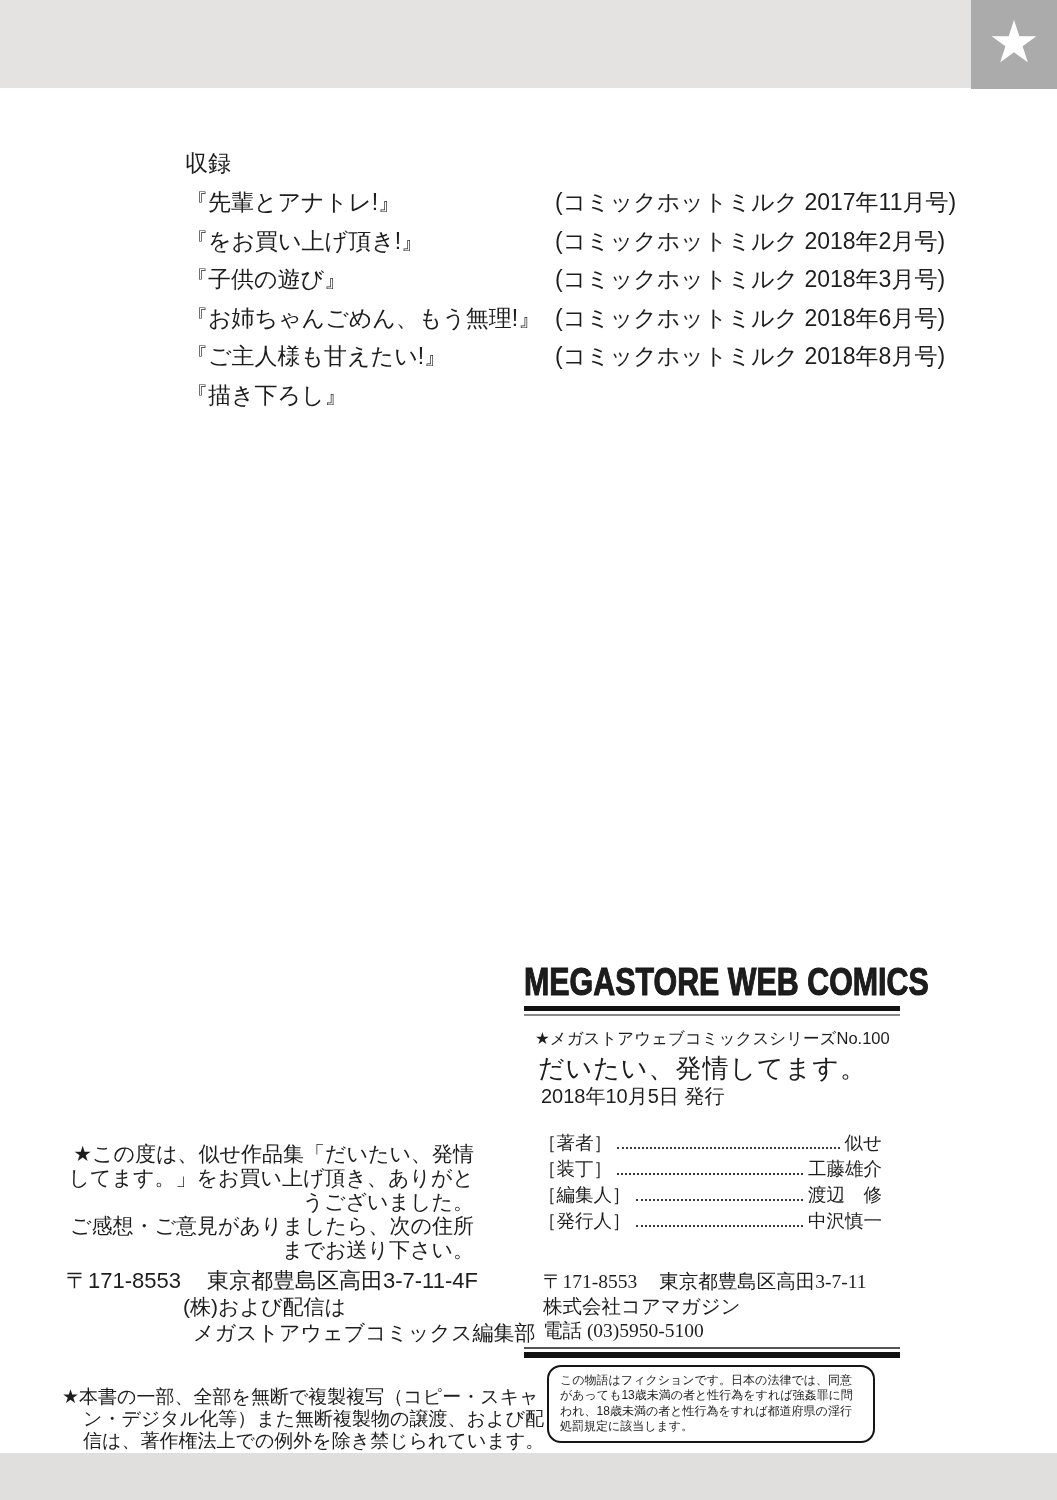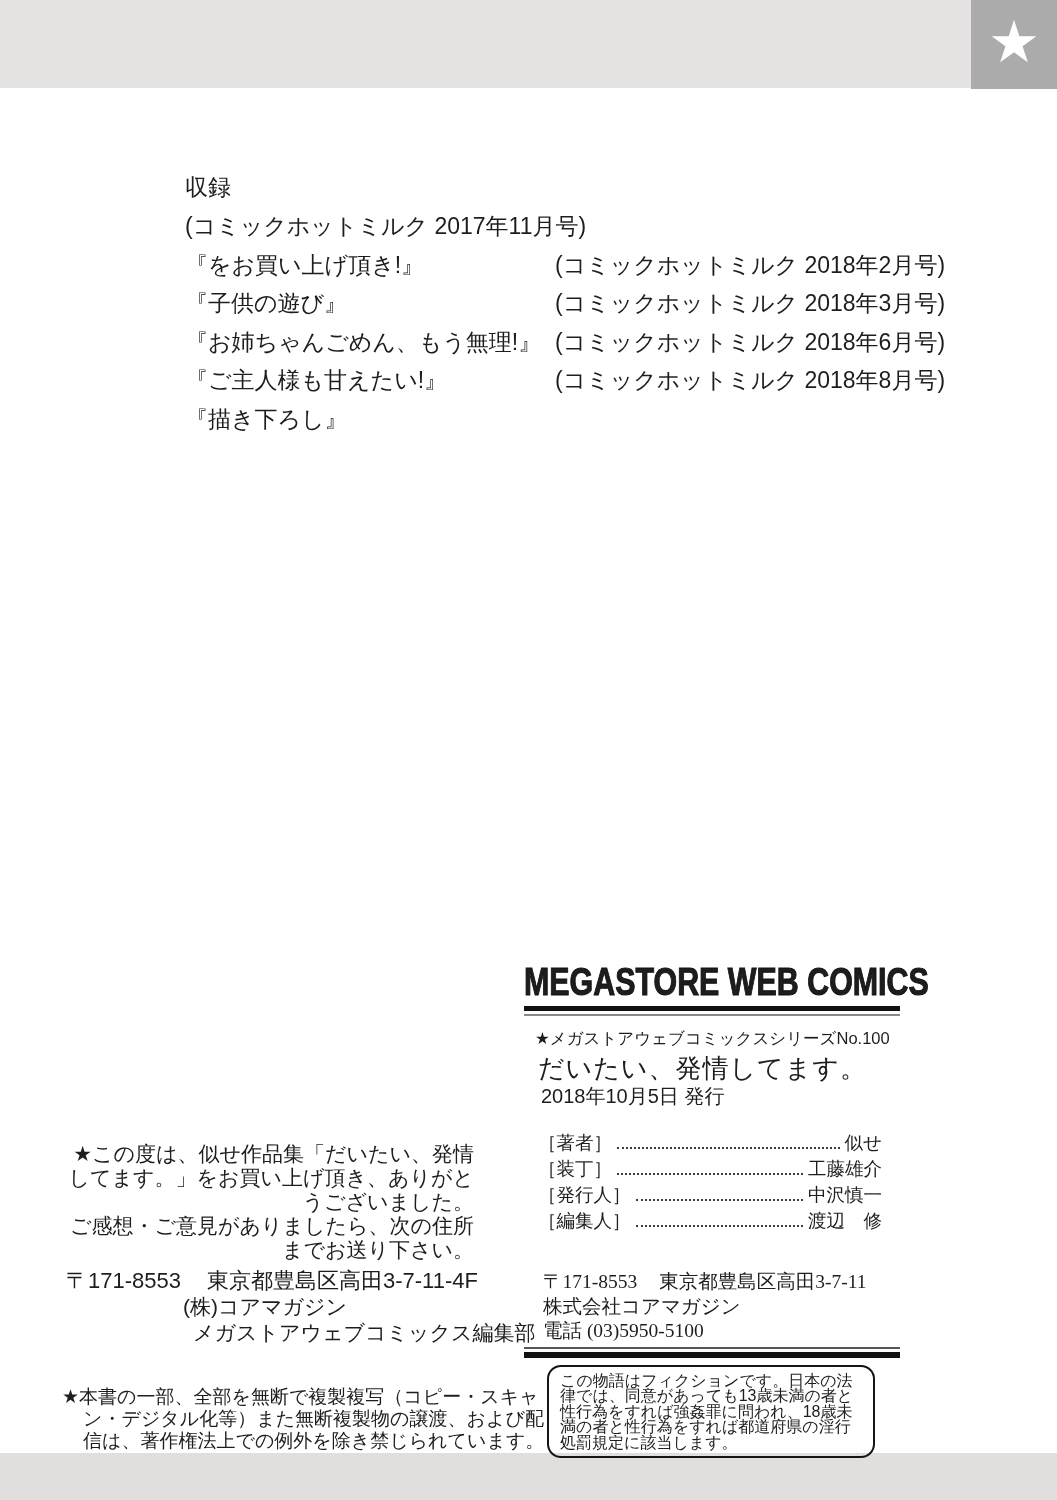--- a/index.html
+++ b/index.html
@@ -16,21 +16,21 @@
   
   .top-band    { position: absolute; left: 0; top: 0;     width: 1057px; height: 88px; background: #e4e3e1; }
   .bottom-band { position: absolute; left: 0; top: 1453px; width: 1057px; height: 47px; background: #e0dfdd; }
   .corner-square {
     position: absolute; left: 971px; top: 0; width: 86px; height: 89px;
     background: #ababab; display: flex; align-items: center; justify-content: center;
   }
   .corner-square .star { color: #ffffff; font-size: 58px; line-height: 1; margin-top: -6px; }
 
   
-  .toc { position: absolute; left: 185px; top: 168px; }
+  .toc { position: absolute; left: 185px; top: 144px; }
   .toc-heading { font-size: 23px; font-weight: normal; line-height: 39px; margin: 0; }
   .toc-row   { display: flex; font-size: 23px; line-height: 38.5px; white-space: nowrap; }
   .toc-title { width: 370px; }
   .toc-source { }
 
   
   .colophon { position: absolute; left: 524px; top: 963px; width: 376px; }
   .imprint-logo {
     font-size: 38px; font-weight: bold; line-height: 38px; white-space: nowrap;
     letter-spacing: 0px; transform: scaleX(0.80); transform-origin: left center;
@@ -54,21 +54,21 @@
   }
   .pub-address .addr-line1 { display: flex; gap: 22px; white-space: nowrap; }
 
   .rule-thin-b  { height: 2px; background: #555; margin-top: 3px; }
   .rule-thick-b { height: 6px; background: #111; margin-top: 3px; }
 
   .disclaimer-box {
     margin: 7px 0 0 23px; width: 302px;
     border: 2.5px solid #151515; border-radius: 14px;
     padding: 6px 11px;
-    font-size: 16px; line-height: 15.5px;
+    font-size: 12px; line-height: 15.5px;
   }
 
   
   .reader-note { position: absolute; left: 60px; top: 1142px; width: 414px; font-size: 21px; line-height: 24px; }
   .reader-note p { margin: 0; text-align: right; }
 
   .sender-address { position: absolute; left: 66px; top: 1268px; font-size: 22px; line-height: 26px; }
   .sender-address .addr-line1 { display: flex; gap: 26px; white-space: nowrap; }
   .sender-address .addr-line2 { margin-left: 117px; font-size: 21px; }
   .sender-address .addr-line3 { margin-left: 127px; font-size: 21px; }
@@ -88,20 +88,21 @@
   <div class="corner-square">
     <span class="star">★</span>
   </div>
   <div class="bottom-band"></div>
 
   <section class="toc">
     <h2 class="toc-heading">収録</h2>
     <div>
 
     <div class="toc-row">
+        <span class="toc-title">『先輩とアナトレ!』</span>
         <span class="toc-source">(コミックホットミルク 2017年11月号)</span>
       </div>
         <div class="toc-row">
         <span class="toc-title">『をお買い上げ頂き!』</span>
         <span class="toc-source">(コミックホットミルク 2018年2月号)</span>
       </div>
         <div class="toc-row">
         <span class="toc-title">『子供の遊び』</span>
         <span class="toc-source">(コミックホットミルク 2018年3月号)</span>
       </div>
@@ -123,21 +124,21 @@
   <section class="reader-note">
     <p>★この度は、似せ作品集「だいたい、発情してます。」をお買い上げ頂き、ありがとうございました。</p>
     <p>ご感想・ご意見がありましたら、次の住所までお送り下さい。</p>
   </section>
 
   <section class="sender-address">
     <div class="addr-line1">
       <span>〒171-8553</span>
       <span>東京都豊島区高田3-7-11-4F</span>
     </div>
-    <div class="addr-line2">(株)コアマガジン</div>
+    <div class="addr-line2">(株)および配信は</div>
     <div class="addr-line3">メガストアウェブコミックス編集部</div>
   </section>
 
   <p class="copyright-note">★本書の一部、全部を無断で複製複写（コピー・スキャン・デジタル化等）また無断複製物の譲渡、および配信は、著作権法上での例外を除き禁じられています。</p>
 
   <section class="colophon">
     <div class="imprint-logo">MEGASTORE WEB COMICS</div>
     <div class="rule-thick"></div>
     <div class="rule-thin"></div>
 
@@ -151,28 +152,28 @@
         <span class="credit-label">［著者］</span>
         <span class="credit-leader"></span>
         <span class="credit-name">似せ</span>
       </div>
         <div class="credit-row">
         <span class="credit-label">［装丁］</span>
         <span class="credit-leader"></span>
         <span class="credit-name">工藤雄介</span>
       </div>
         <div class="credit-row">
+        <span class="credit-label">［編集人］</span>
+        <span class="credit-leader"></span>
+        <span class="credit-name">渡辺　修</span>
+      </div>
+        <div class="credit-row">
         <span class="credit-label">［発行人］</span>
         <span class="credit-leader"></span>
         <span class="credit-name">中沢慎一</span>
-      </div>
-        <div class="credit-row">
-        <span class="credit-label">［編集人］</span>
-        <span class="credit-leader"></span>
-        <span class="credit-name">渡辺　修</span>
       </div>
       </div>
 
     <div class="pub-address">
       <div class="addr-line1">
         <span>〒171-8553</span>
         <span>東京都豊島区高田3-7-11</span>
       </div>
       <div>株式会社コアマガジン</div>
       <div>電話 (03)5950-5100</div>

